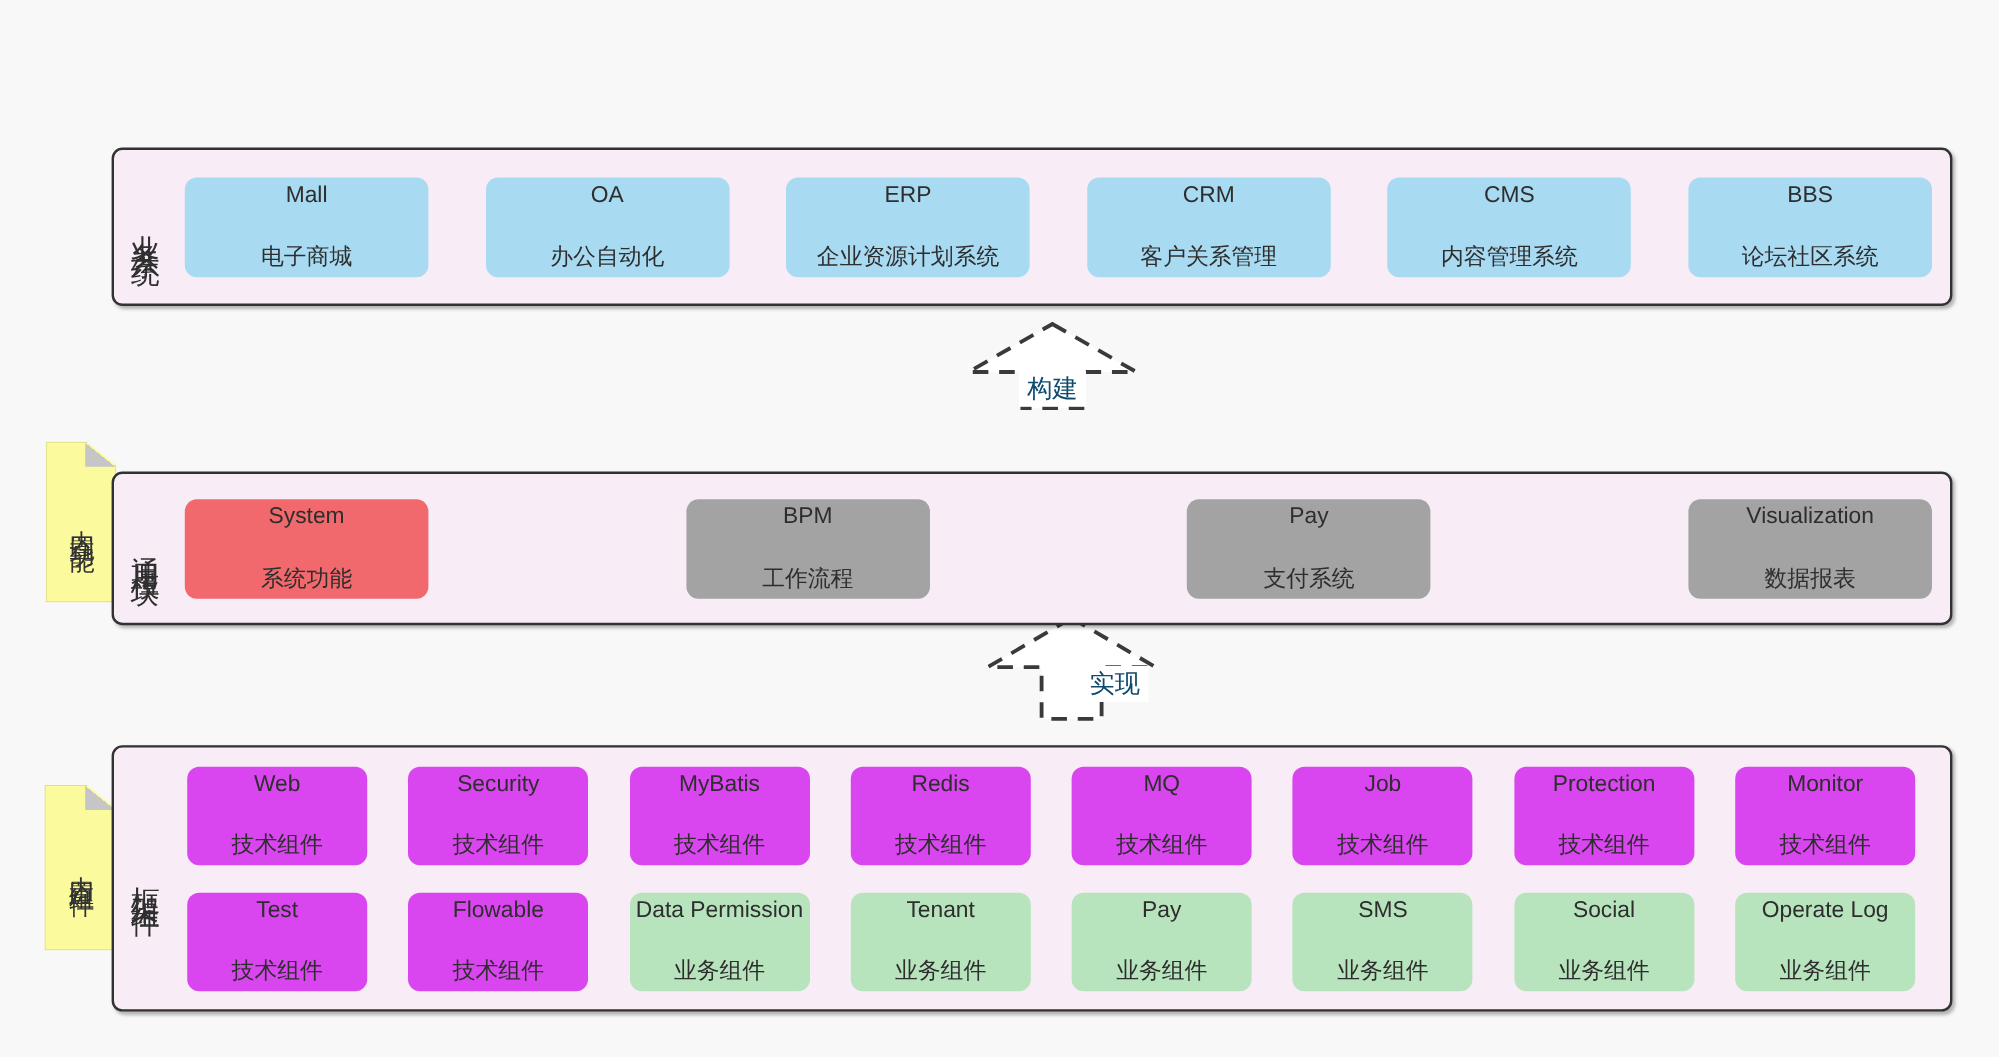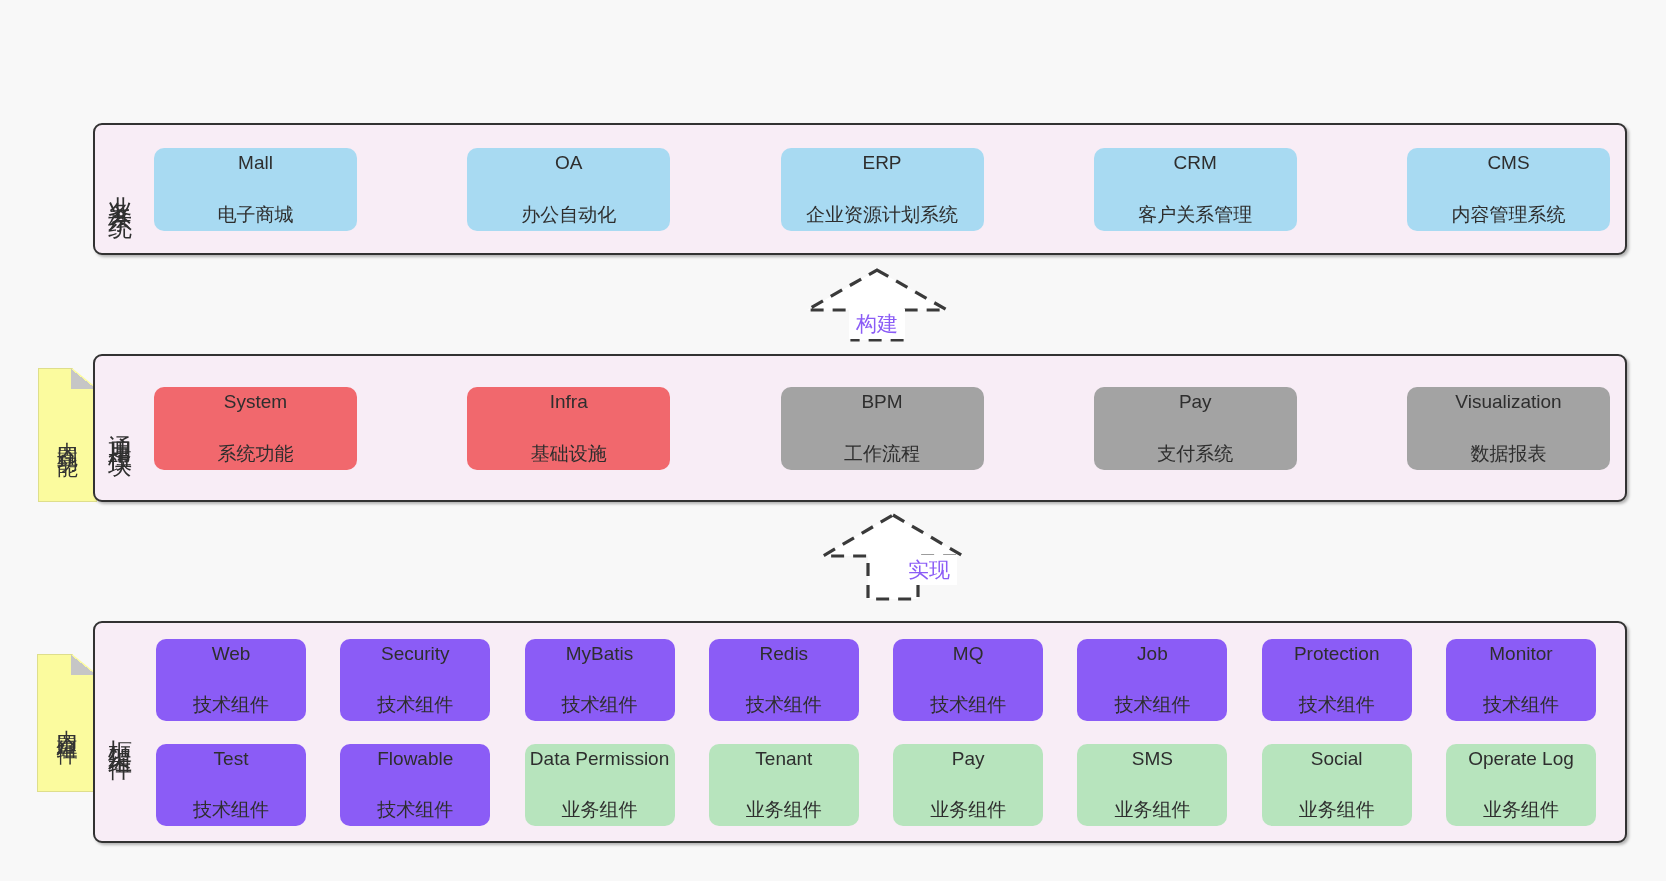--- a/index.html
+++ b/index.html
@@ -9,21 +9,21 @@
     font-family:"Liberation Sans","DejaVu Sans",sans-serif;
     color:#2e2e2e;
   }
   .layer{
     position:absolute;left:93px;width:1534px;box-sizing:border-box;
     background:#f8edf6;border:2.5px solid #323232;border-radius:9px;
     box-shadow:2px 2px 3px rgba(0,0,0,0.28);
     z-index:2;
   }
   .layer-top{top:123px;height:132px;}
-  .layer-mid{top:354px;height:148px;}
+  .layer-mid{top:393px;height:128px;}
   .layer-bottom{top:621px;height:222px;}
   .layer-label{
     position:absolute;left:9px;top:50%;transform:translateY(-50%);
     writing-mode:vertical-rl;text-orientation:upright;
     font-size:24px;letter-spacing:6px;color:#2f2f2f;
   }
   .boxes-area{
     position:absolute;left:59px;right:15px;top:0;bottom:0;
     display:flex;align-items:center;justify-content:space-between;
   }
@@ -34,21 +34,21 @@
   .box-row{display:flex;justify-content:space-between;}
   .box{
     width:203px;height:83px;border-radius:10px;
     display:flex;flex-direction:column;align-items:center;justify-content:center;
     text-align:center;font-size:19px;line-height:1.42;gap:25px;
   }
   .layer-bottom .box{width:150px;height:82px;font-size:19px;line-height:1.35;}
   .c-blue{background:#a8daf2;}
   .c-red{background:#f1686d;}
   .c-pink{background:#a3a3a3;}
-  .c-green{background:#8b5cf6;}
+  .c-green{background:#d946ef;}
   .c-lightgreen{background:#b7e4bd;text-align:right;}
   .sticky{
     position:absolute;z-index:1;background:#fbfb9e;
     border:1px solid #dede8c;
     clip-path:polygon(0 0, calc(100% - 25px) 0, 100% 20px, 100% 100%, 0 100%);
     display:flex;align-items:center;justify-content:center;
   }
   .sticky-mid{left:38px;top:368px;width:57px;height:132px;}
   .sticky-bottom{left:37px;top:654px;width:58px;height:136px;}
   .sticky-label{
@@ -57,21 +57,21 @@
   }
   .fold{
     position:absolute;top:0;right:0;width:25px;height:20px;
     background:linear-gradient(to bottom left, rgba(0,0,0,0) 0 50%, #c6c6c6 50% 100%);
   }
   .arrow{position:absolute;z-index:1;}
   .arrow-build{left:807px;top:267px;}
   .arrow-implement{left:823px;top:512px;}
   .arrow-label{
     position:absolute;z-index:3;background:#ffffff;
-    font-size:21px;color:#8b5cf6;text-align:center;
+    font-size:21px;color:#0c4a6e;text-align:center;
     padding:1px 4px;
   }
   .arrow-label-build{left:849px;top:309px;width:48px;}
   .arrow-label-implement{left:901px;top:555px;width:48px;font-family:Liberation Serif, serif;}
 </style>
 </head>
 <body>
 
 <div class="layer layer-top">
   <div class="layer-label">业务系统</div>
@@ -88,20 +88,24 @@
       <div>ERP</div>
       <div>企业资源计划系统</div>
     </div>
     <div class="box c-blue">
       <div>CRM</div>
       <div>客户关系管理</div>
     </div>
     <div class="box c-blue">
       <div>CMS</div>
       <div>内容管理系统</div>
+    </div>
+    <div class="box c-blue">
+      <div>BBS</div>
+      <div>论坛社区系统</div>
     </div>
   </div>
 </div>
 
 <svg class="arrow arrow-build" width="140" height="75" viewBox="0 0 140 75">
   <polygon points="70,3 140,43 95,43 95,73 45,73 45,43 0,43" fill="#ffffff" stroke="#3a3a3a" stroke-width="3.2" stroke-dasharray="13 9" stroke-linejoin="miter"></polygon>
 </svg>
 <div class="arrow-label arrow-label-build">构建</div>
 
 <div class="sticky sticky-mid">
@@ -109,24 +113,20 @@
   <div class="sticky-label">内置功能</div>
 </div>
 
 <div class="layer layer-mid">
   <div class="layer-label">通用模块</div>
   <div class="boxes-area">
     <div class="box c-red">
       <div>System</div>
       <div>系统功能</div>
     </div>
-    <div class="box c-red">
-      <div>Infra</div>
-      <div>基础设施</div>
-    </div>
     <div class="box c-pink">
       <div>BPM</div>
       <div>工作流程</div>
     </div>
     <div class="box c-pink">
       <div>Pay</div>
       <div>支付系统</div>
     </div>
     <div class="box c-pink">
       <div>Visualization</div>

